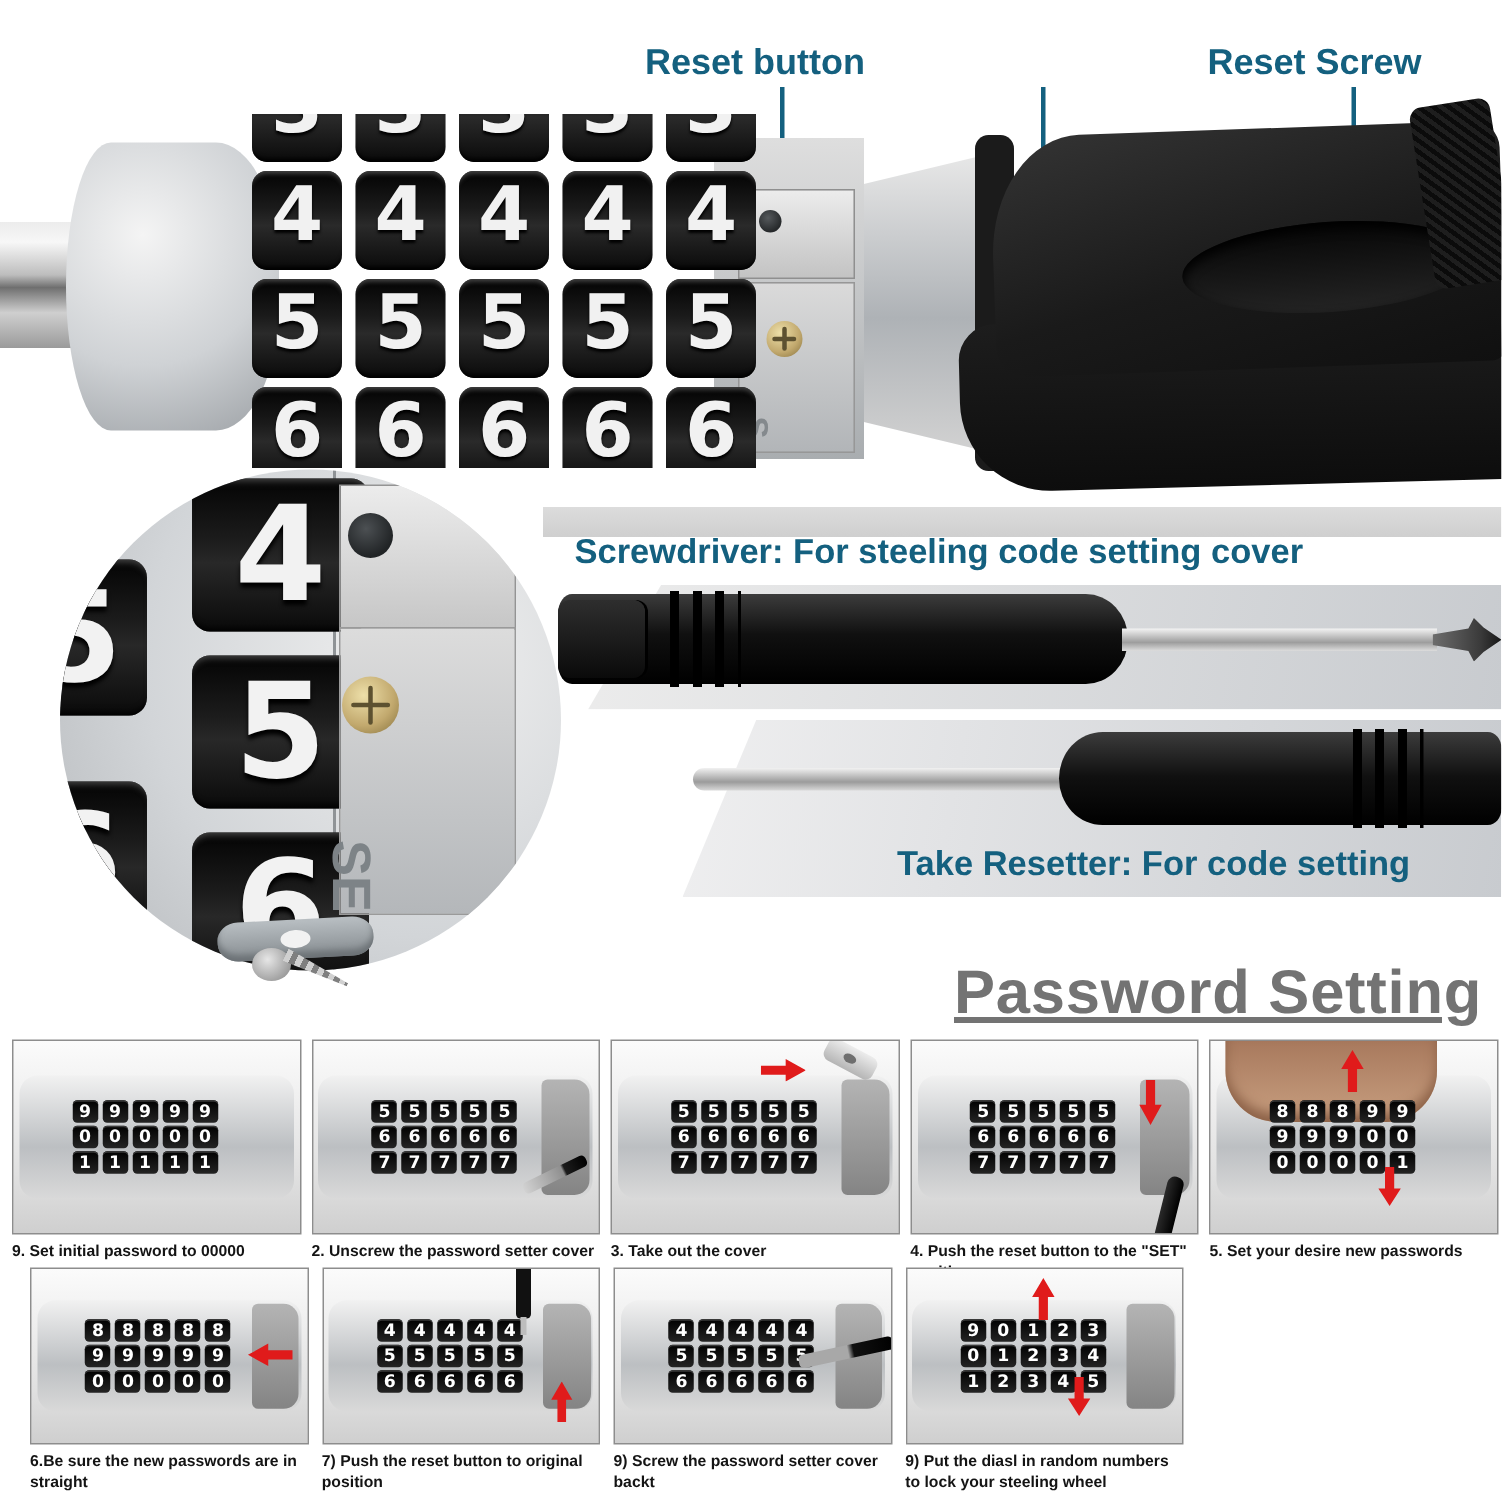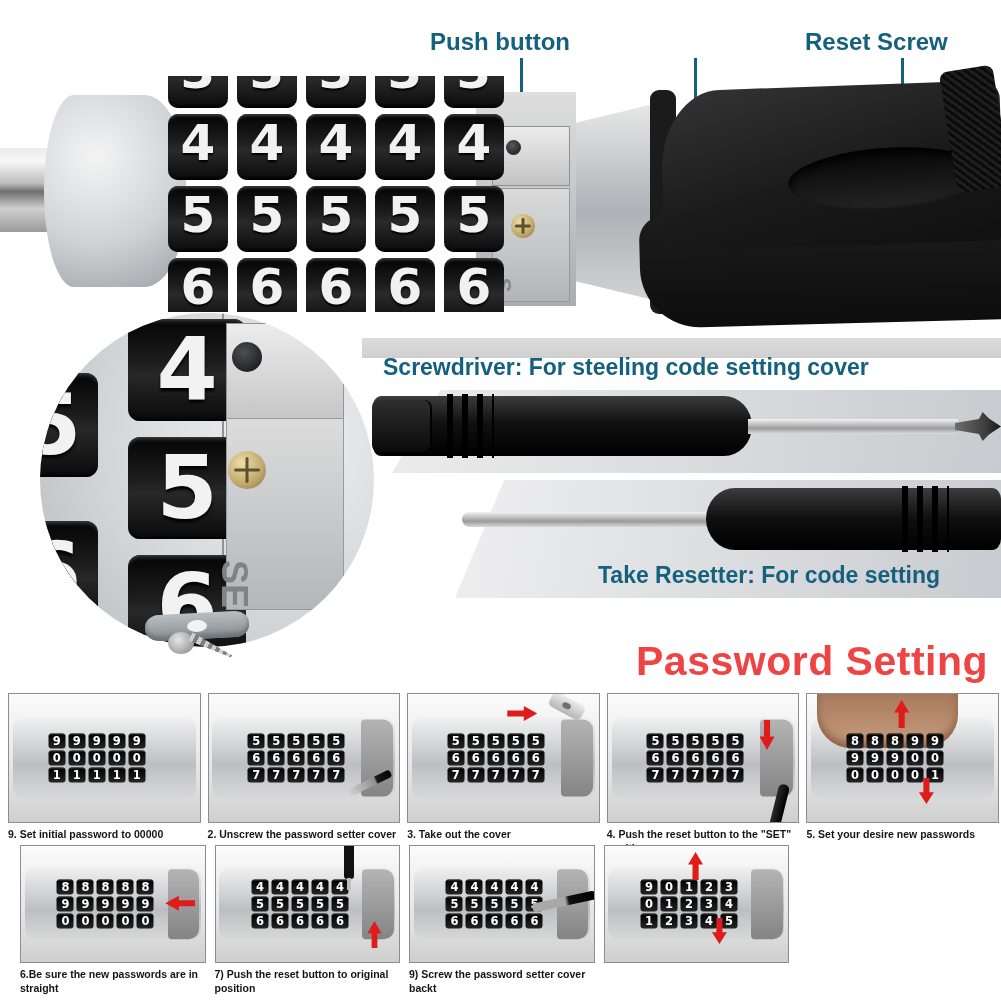--- a/index.html
+++ b/index.html
@@ -105,22 +105,22 @@
           background:linear-gradient(90deg,#6d6d6d,#3a3a3a 70%,#171717);}
   .sd2-shaft{left:462px;top:512px;width:252px;height:15px;border-radius:8px 0 0 8px;
           background:linear-gradient(180deg,#f1f1f1,#9b9b9b 62%,#d8d8d8);}
   .sd2-handle{left:706px;top:488px;width:295px;height:62px;
           border-radius:32px 10px 10px 32px / 34px 12px 12px 34px;
           background:linear-gradient(180deg,#3c3c3c,#101010 48%,#000);}
   .sd2-handle::after{content:"";position:absolute;right:52px;top:-2px;width:56px;height:66px;
           background:repeating-linear-gradient(90deg,transparent 0 9px,#000 9px 15px);}
 
   
-  .ps-title{position:absolute;left:636px;top:638px;font:bold 41px "Liberation Sans",sans-serif;color:#ef4444;
-            letter-spacing:.5px;white-space:nowrap;}
+  .ps-title{position:absolute;left:636px;top:638px;font:bold 41px "Liberation Sans",sans-serif;color:#737373;
+            letter-spacing:.5px;white-space:nowrap;text-decoration:underline;}
   .steps-row{position:absolute;display:flex;}
   .row1{left:8px;top:693px;width:991px;gap:7px;}
   .row2{left:20px;top:845px;width:769px;gap:9px;}
   .step{flex:1;display:flex;flex-direction:column;min-width:0;}
   .panel-img{position:relative;border:1px solid #8d8d8d;overflow:hidden;
              background:linear-gradient(180deg,#fbfbfb,#e0e0e0 70%,#cfcfcf);}
   .row1 .panel-img{height:128px;}
   .row2 .panel-img{height:116px;}
   .step-caption{font:bold 10.5px "Liberation Sans",sans-serif;color:#141414;margin-top:5px;line-height:1.3;}
   .mini-tube{position:absolute;left:2%;right:2%;top:50%;transform:translateY(-50%);height:64%;border-radius:12px;
@@ -161,21 +161,21 @@
   .m-tool-right-long{right:-2px;top:44%;width:64px;height:9px;transform:rotate(-12deg);border-radius:3px;
             background:linear-gradient(90deg,#a8a8a8 0 52%,#101010 58%,#000);}
   .m-hand{left:5%;top:0;width:74%;height:42%;z-index:1;border-radius:0 0 34px 34px;
             background:linear-gradient(180deg,#a8795d,#c89f80);box-shadow:inset 0 -6px 8px #8d6248;}
 </style>
 </head>
 <body>
 
 <div class="page">
 
-  <div class="part-label" style="left:430px;top:28px;">Push button</div>
+  <div class="part-label" style="left:430px;top:28px;">Reset button</div>
   <div class="part-label" style="left:805px;top:28px;">Reset Screw</div>
 
   <div class="callout" style="left:520px;top:58px;width:3px;height:88px;"></div>
   <div class="callout" style="left:694px;top:58px;width:3px;height:134px;"></div>
   <div class="callout" style="left:524px;top:190px;width:173px;height:3px;"></div>
   <div class="callout" style="left:901px;top:58px;width:3px;height:170px;"></div>
   <div class="callout" style="left:530px;top:226px;width:374px;height:3px;"></div>
 
   <div class="abs rod"></div>
   <div class="abs cap"></div>
@@ -557,16 +557,17 @@
               <span class="dial-cell">2</span>
               <span class="dial-cell">3</span>
               <span class="dial-cell">4</span>
               <span class="dial-cell">5</span>
             </div>
           </div>
         <div class="marker m-sleeve"></div>
           <div class="marker m-arrow-up"></div>
           <div class="marker m-arrow-down-low"></div>
         </div>
+        <div class="step-caption">9) Put the diasl in random numbers to lock your steeling wheel</div>
       </div>
     </div>
 
 </div>
 
 </body></html>

